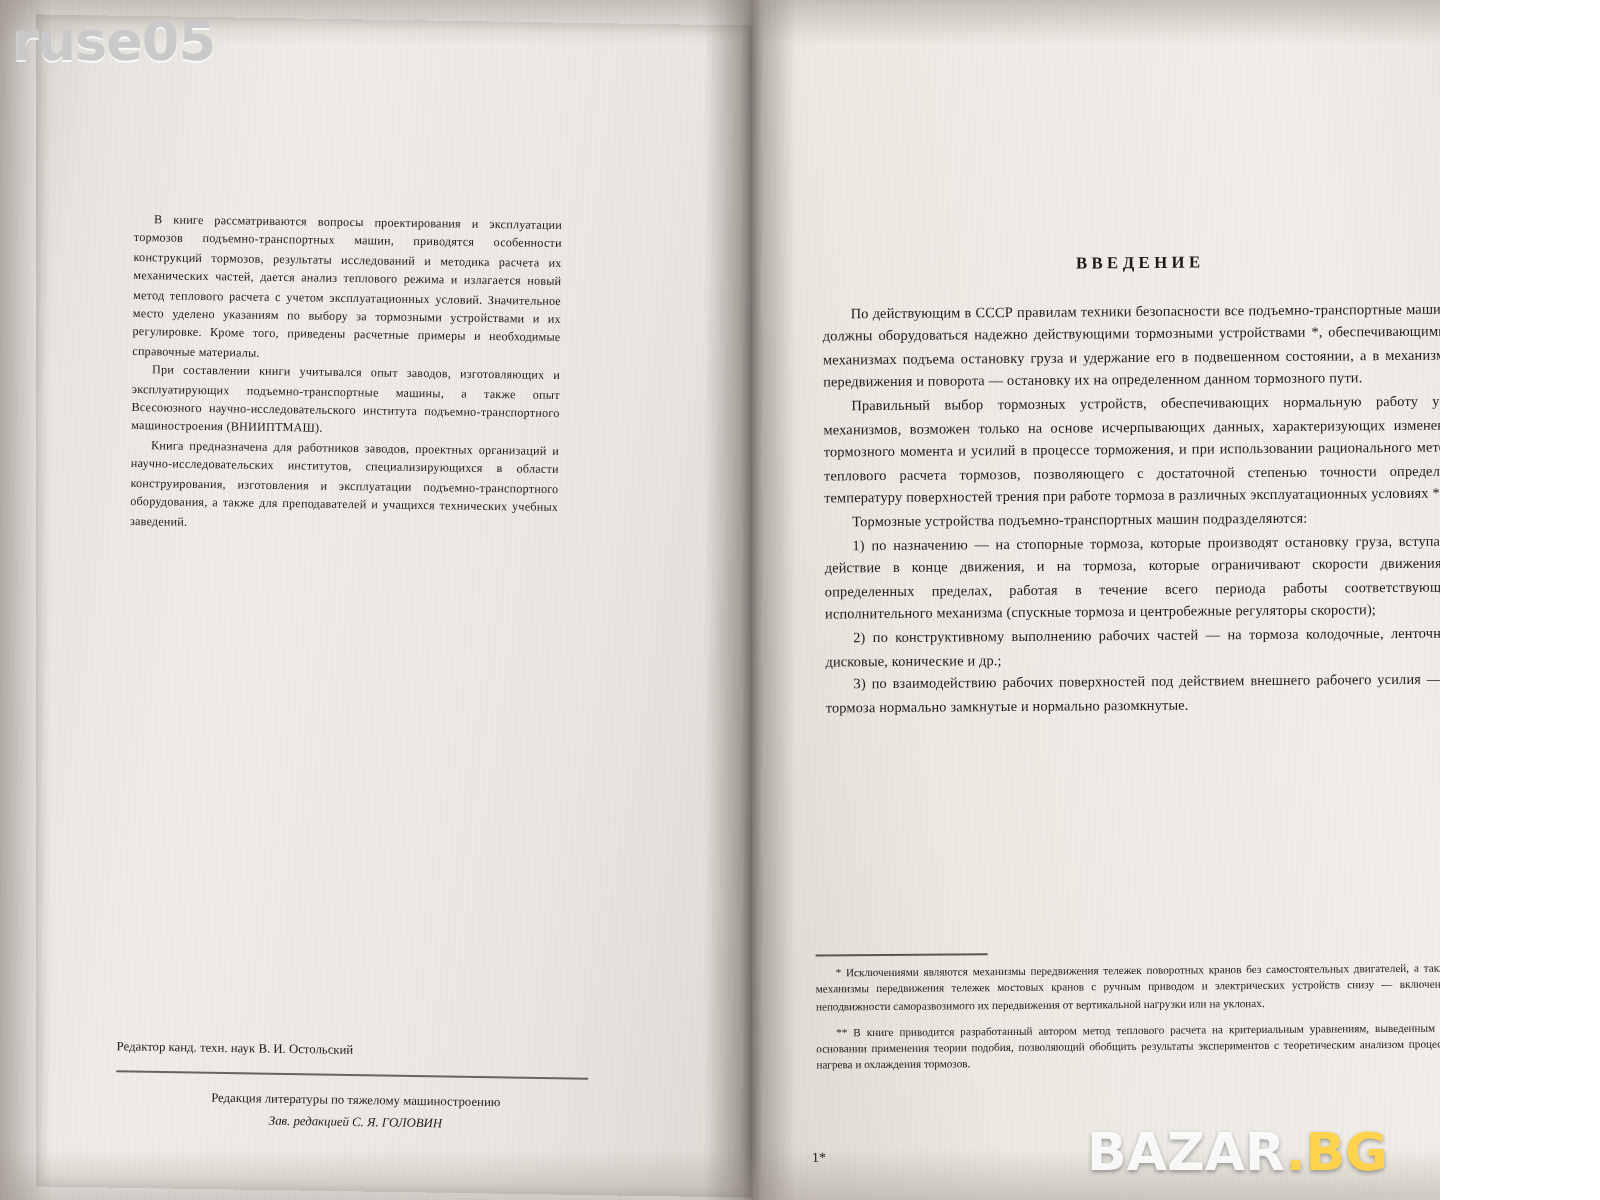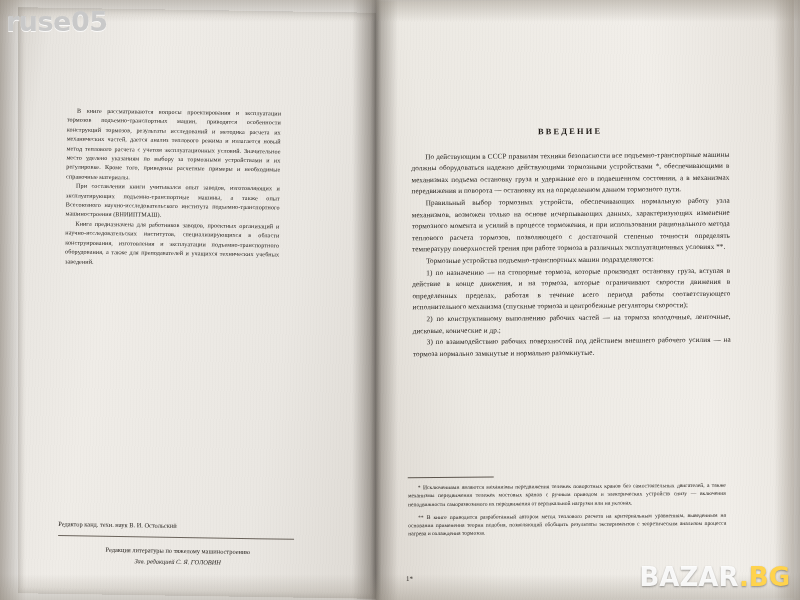--- a/index.html
+++ b/index.html
@@ -8,21 +8,21 @@
     background: #ffffff;
   }
   body {
     width: 800px;
     height: 600px;
     overflow: hidden;
     font-family: "Liberation Serif", serif;
   }
   #photo {
     position: relative;
-    width: 800px;
+    width: 720px;
     height: 600px;
     background: #ffffff;
     overflow: hidden;
   }
   
   .bg-dark {
     position: absolute;
     inset: 0;
     background: #f2f0ee;
   }
@@ -183,21 +183,21 @@
     left: 6px; top: 6px;
     font-family: "DejaVu Sans", sans-serif;
     font-size: 27px;
     font-weight: 700;
     color: #c9c9c9;
     letter-spacing: -0.5px;
     text-shadow: 0 1px 0 rgba(255,255,255,0.8);
   }
   .wm-bazar {
     position: absolute;
-    right: 10px;
+    right: 26px;
     bottom: 8px;
     font-family: "DejaVu Sans", sans-serif;
     font-size: 26px;
     font-weight: 700;
     color: rgba(255,255,255,0.92);
     letter-spacing: 0px;
     text-shadow: 0 1px 2px rgba(0,0,0,0.35);
   }
   .wm-bazar .dot {
     color: #ffd34d;

